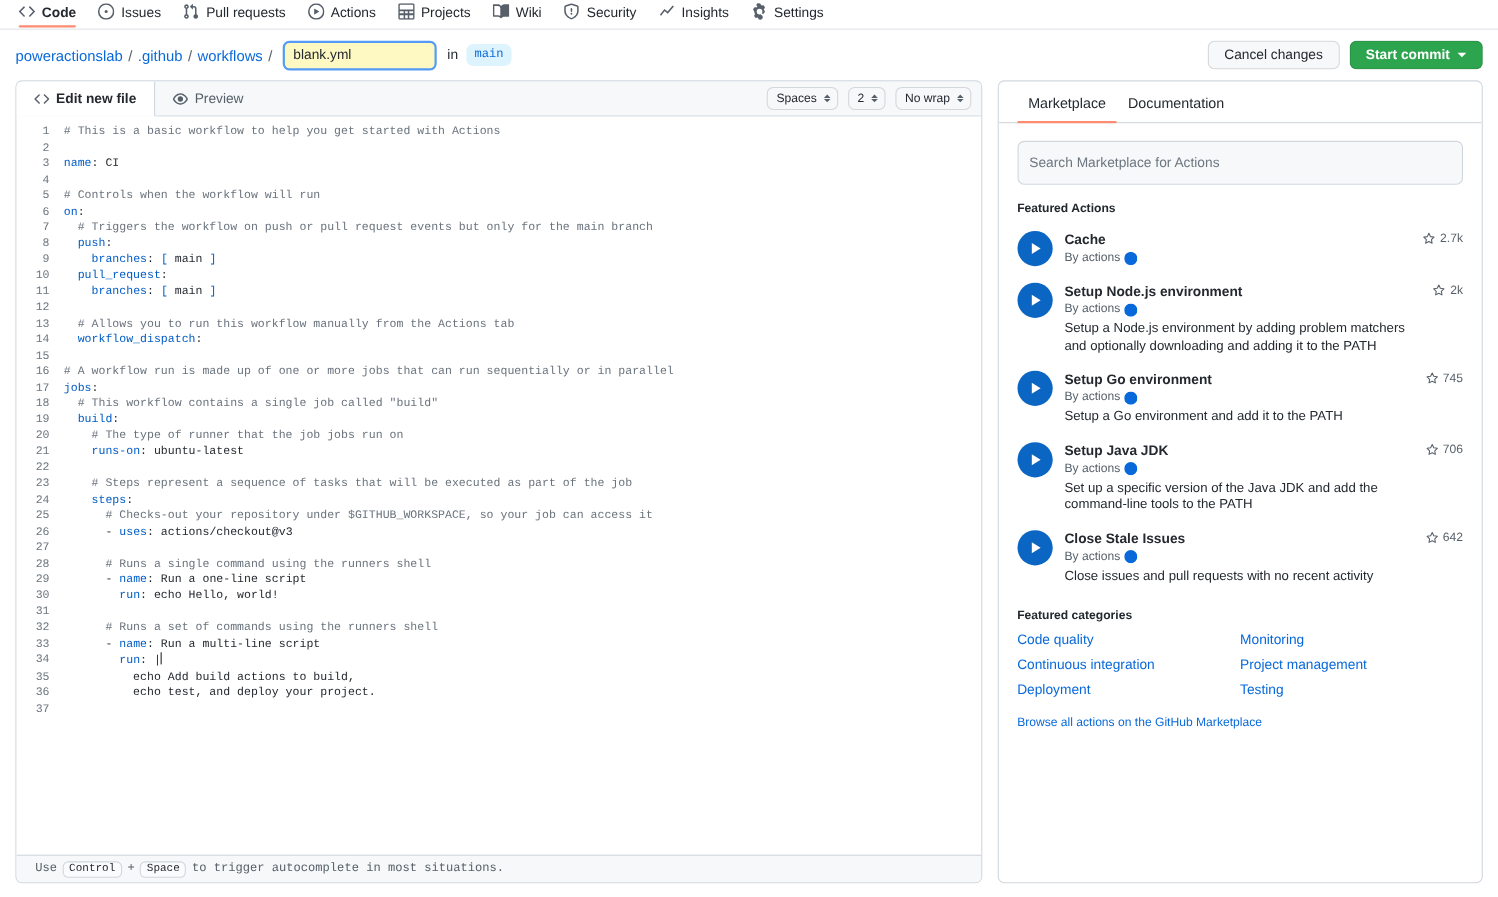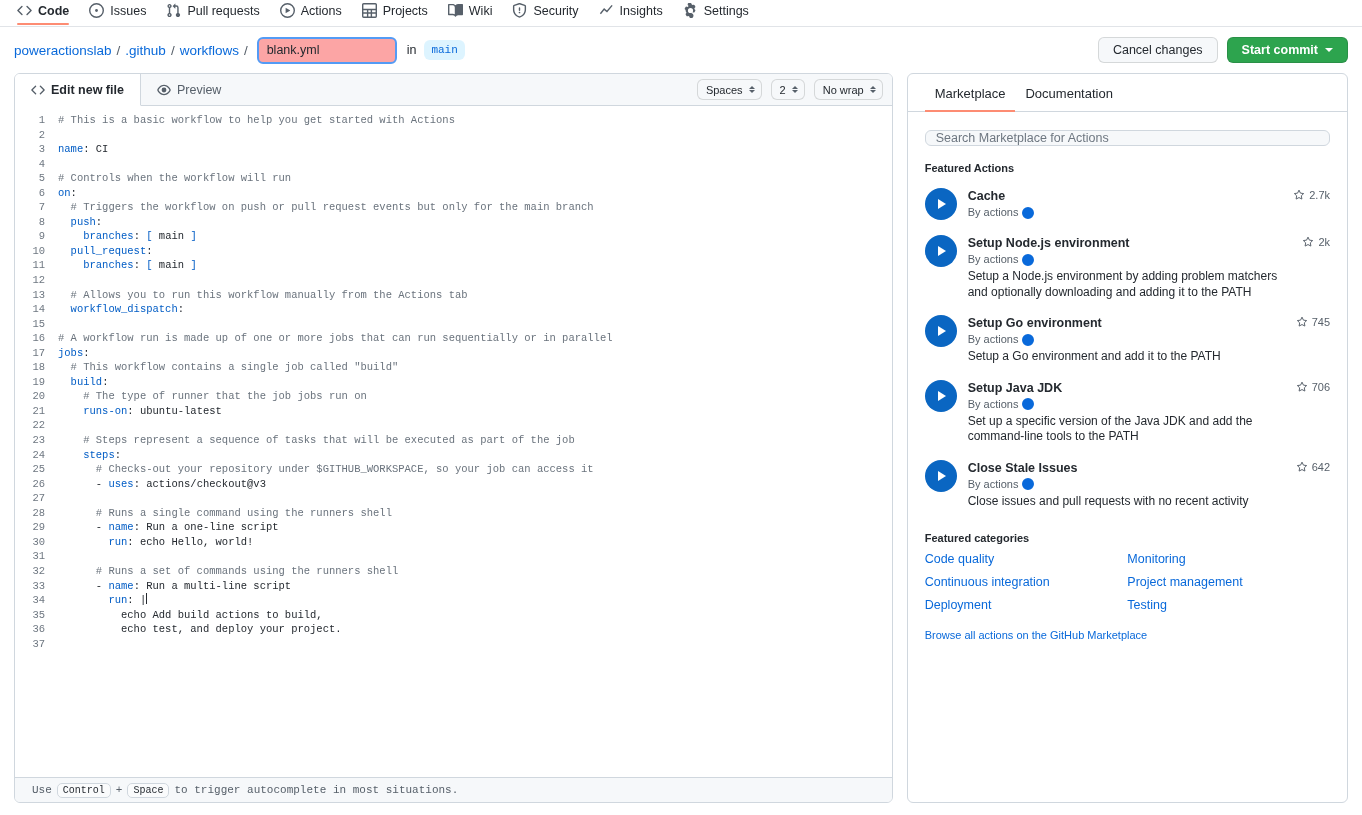--- a/index.html
+++ b/index.html
@@ -56,21 +56,21 @@
   .filename-input {
     width: 140px; height: 27px;
     border: 2px solid #539bf5;
     border-radius: 6px;
     padding: 2px 8px;
     font-size: 12.5px;
     font-family: "Liberation Sans", sans-serif;
     color: #24292f;
     outline: none;
     margin-left: 4px;
-    background: #fca5a5;
+    background: #fef9c3;
   }
   .in-word { font-size: 12.5px; color: #24292f; margin: 0 8px 0 10px; }
   .branch-badge {
     background: #ddf4ff; color: #0969da;
     font-family: "Liberation Mono", monospace;
     font-size: 11px;
     padding: 2px 7px;
     border-radius: 6px;
     line-height: 16px;
   }
@@ -241,21 +241,21 @@
     cursor: pointer;
     position: relative;
   }
   .stab.active::after {
     content: "";
     position: absolute; left: 0; right: 0; bottom: -1px;
     height: 2px; background: #fd8c73;
   }
   .side-body { padding: 16px 17px 0 17px; overflow: hidden; flex: 1; }
   .mk-search {
-    width: 100%; height: 16px;
+    width: 100%; height: 40px;
     border: 1px solid #d0d7de;
     border-radius: 6px;
     background: #f6f8fa;
     font-size: 12.5px;
     padding: 0 10px;
     color: #24292f;
     font-family: "Liberation Sans", sans-serif;
     outline: none;
   }
   .mk-search::placeholder { color: #6e7781; }

